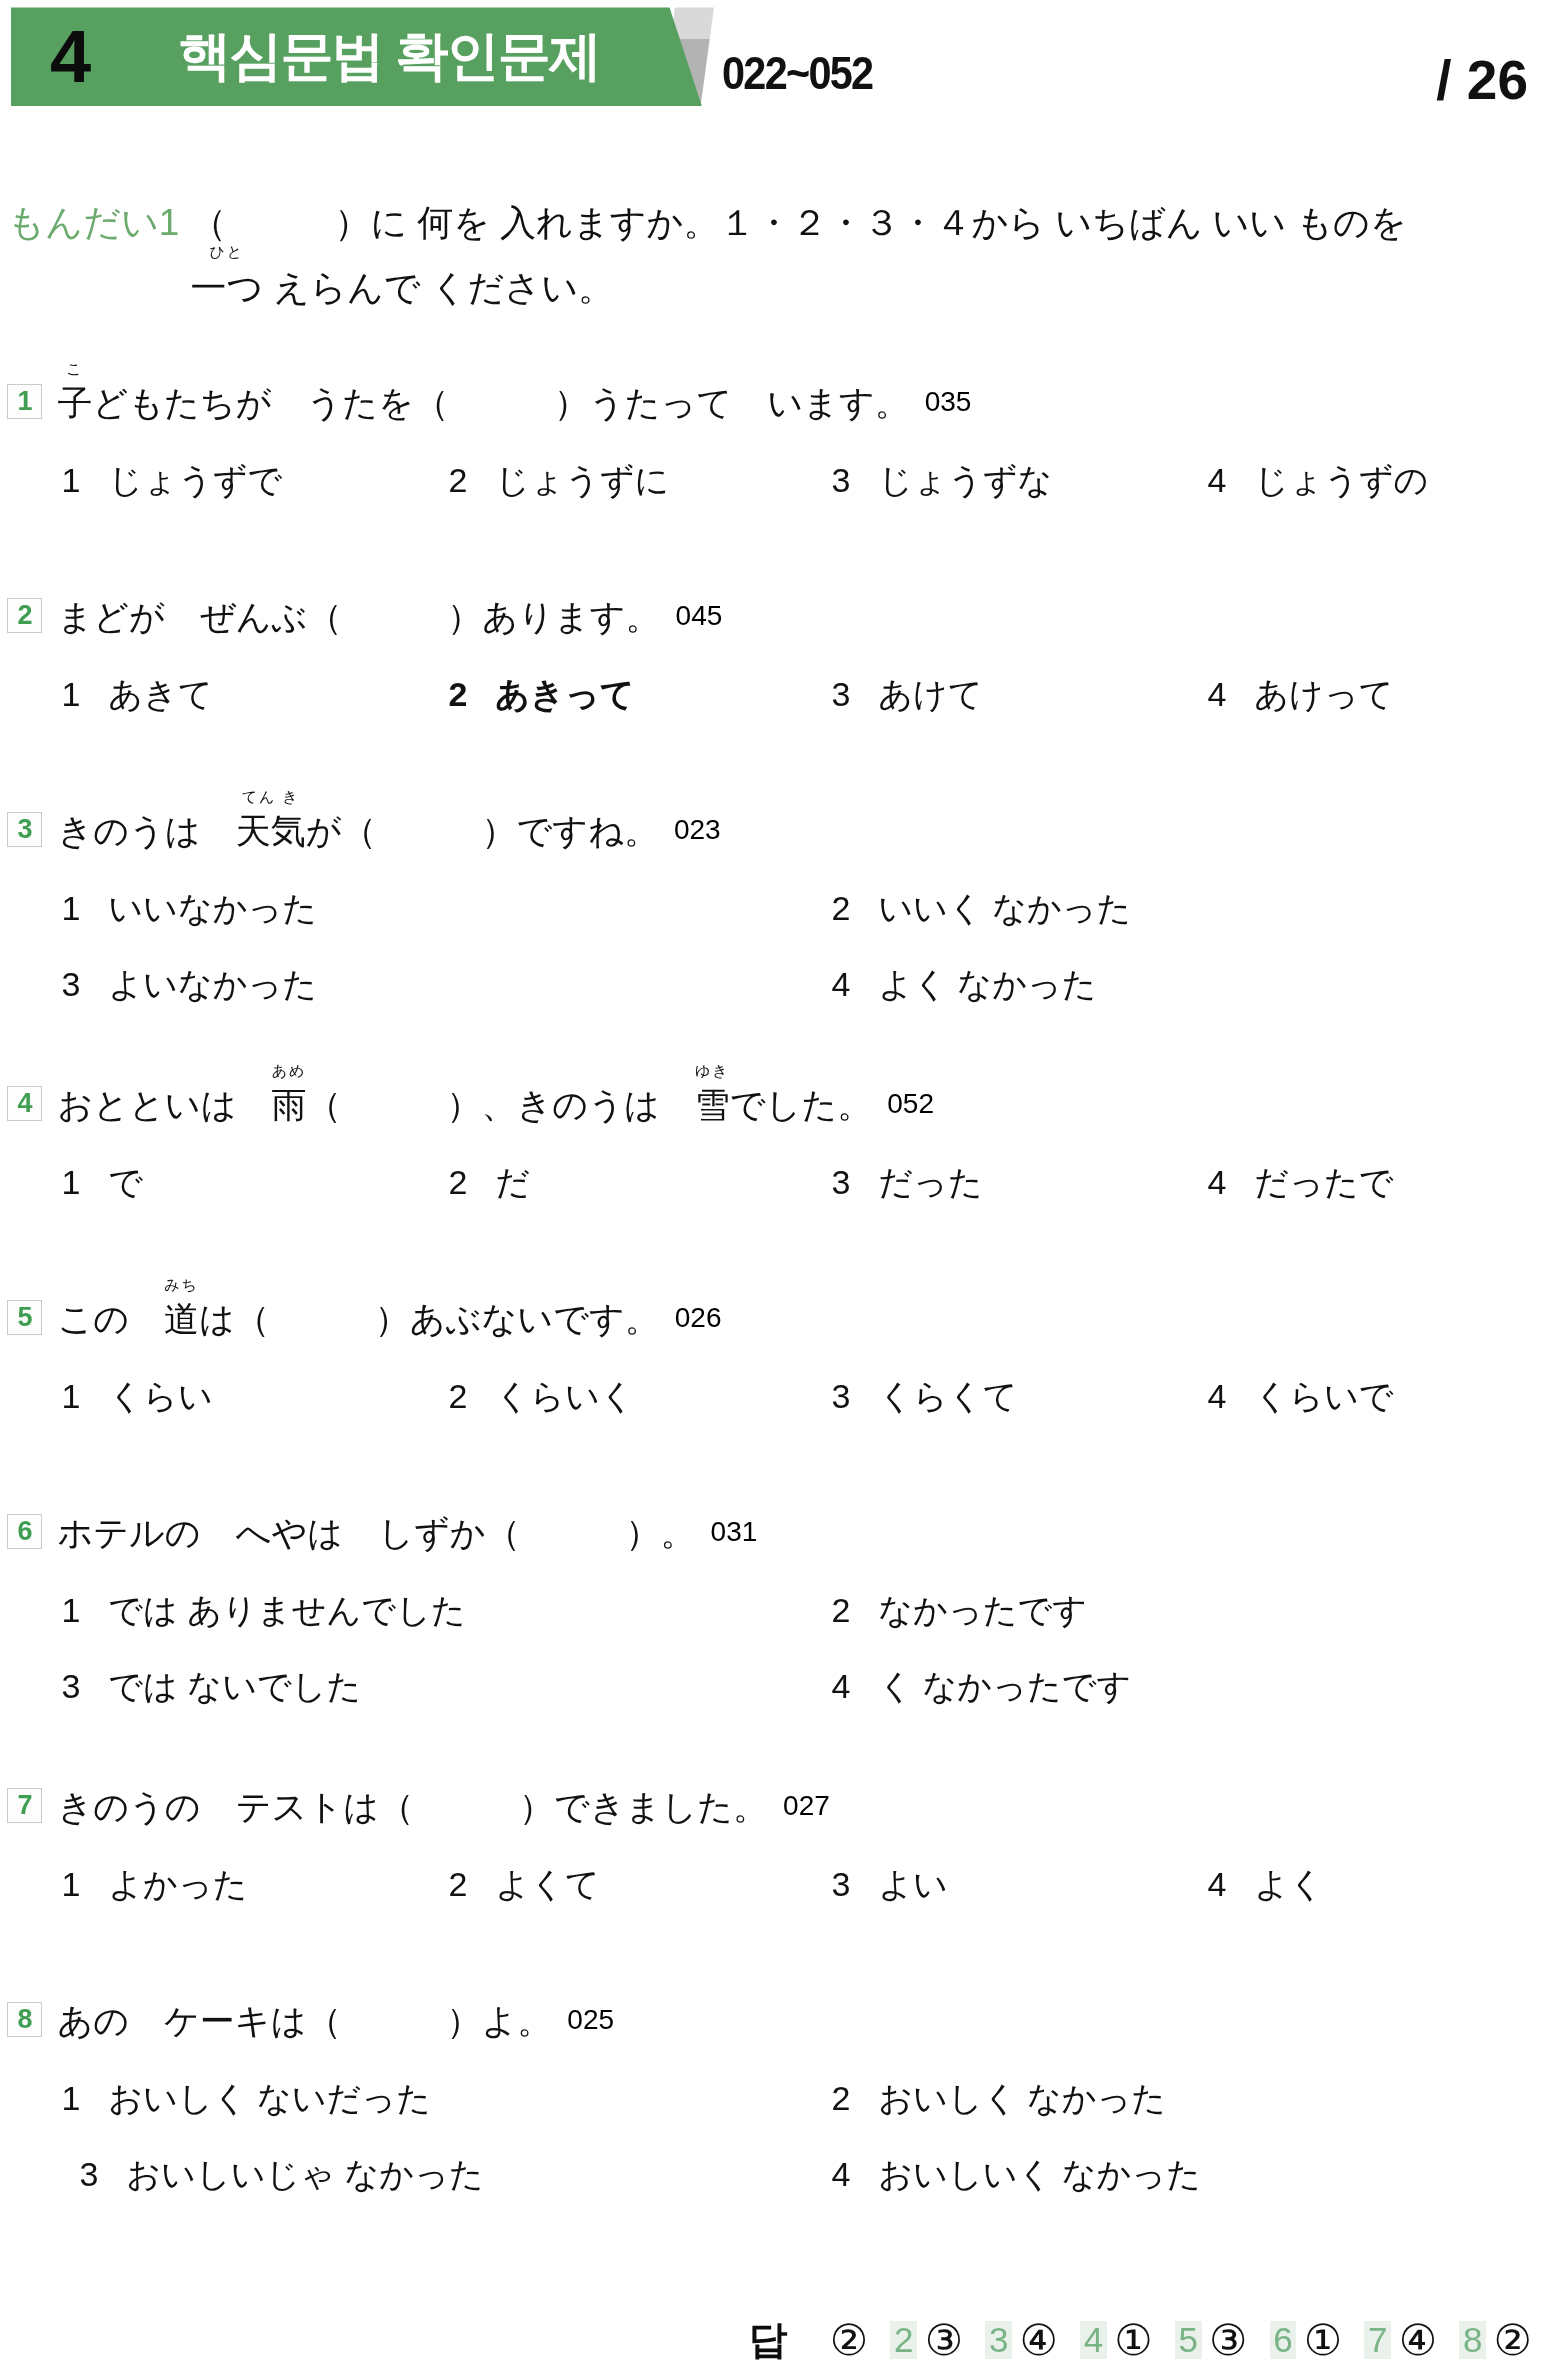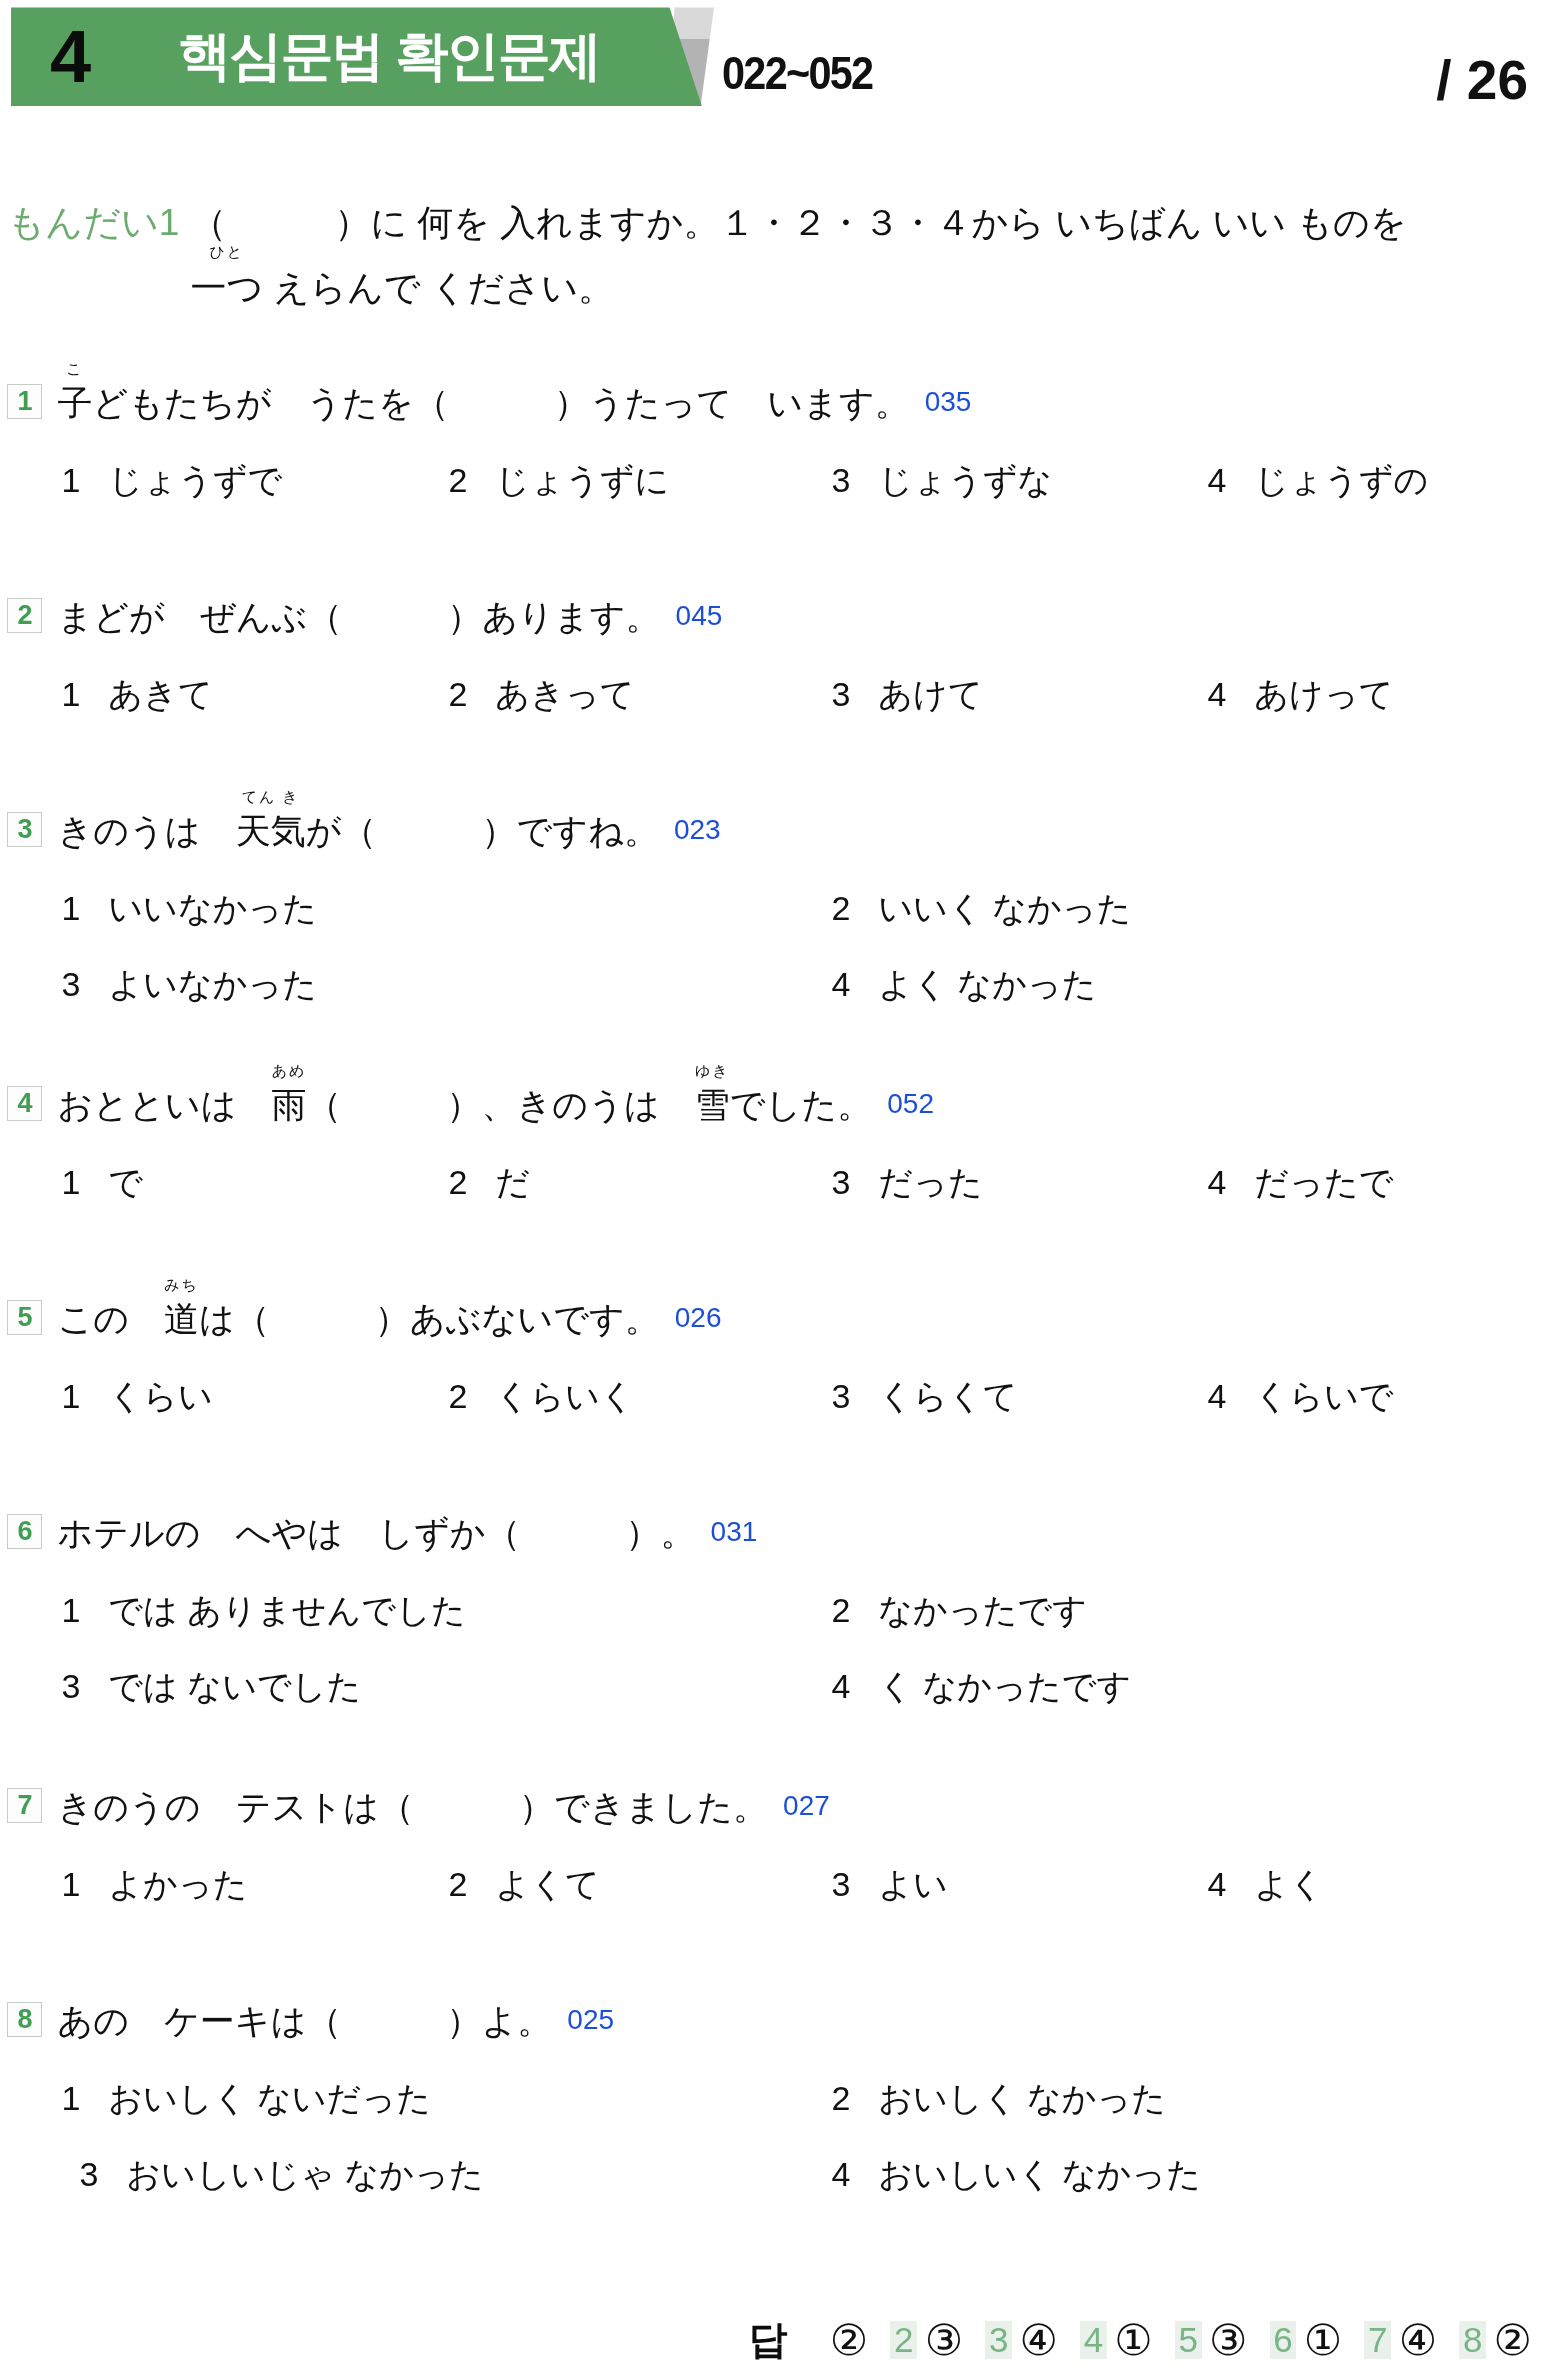--- a/index.html
+++ b/index.html
@@ -47,21 +47,21 @@
     border:1.9px solid #c5cdc5; background:#fdfdfd;
     display:flex; align-items:center; justify-content:center;
   }
   .qnum-box span { font-size:27px; font-weight:700; color:#3f9e52; line-height:1; }
 
   .rb { position:relative; display:inline-block; }
   .rb .rt {
     position:absolute; left:50%; transform:translateX(-50%); top:-24px;
     font-size:15px; color:#111; letter-spacing:1.9px; white-space:nowrap; line-height:1;
   }
-  .track { margin-left:15px; font-size:28px; color:#1d4ed8; position:relative; top:-3.7px; }
+  .track { margin-left:15px; font-size:28px; color:#000000; position:relative; top:-3.7px; }
 
   .options-row { position:relative; height:37px; margin-top:39px; font-size:34px; line-height:37px; }
   .option { position:absolute; top:0; white-space:nowrap; }
   .option .onum { display:inline-block; margin-right:28px; }
 
   
   .answer-key {
     position:absolute; top:2313px; left:0; right:11px;
     display:flex; justify-content:flex-end; align-items:center; gap:22px;
   }
@@ -104,21 +104,21 @@
             <span class="option" style="left: 824px;"><span class="onum">3</span><span>じょうずな</span></span>
             <span class="option" style="left: 1200px;"><span class="onum">4</span><span>じょうずの</span></span>
           </div>
         </div>
         <div class="question">
           <div class="stem-row"><span class="qnum-box">
               <span>2</span>
             </span><span>まどが　ぜんぶ（　　　）あります。</span><span class="track">045</span></div>
           <div class="options-row">
             <span class="option" style="left: 54px;"><span class="onum">1</span><span>あきて</span></span>
-            <span class="option" style="left: 441px;"><span class="onum">2</span><span>あきって</span></span>
+            <span class="option" style="left: 441px; font-weight: bold;"><span class="onum">2</span><span>あきって</span></span>
             <span class="option" style="left: 824px;"><span class="onum">3</span><span>あけて</span></span>
             <span class="option" style="left: 1200px;"><span class="onum">4</span><span>あけって</span></span>
           </div>
         </div>
         <div class="question cols2">
           <div class="stem-row"><span class="qnum-box">
               <span>3</span>
             </span><span>きのうは　</span><span class="rb">天気<span class="rt">てん き</span></span><span>が（　　　）ですね。</span><span class="track">023</span></div>
           <div class="options-row">
             <span class="option" style="left: 54px;"><span class="onum">1</span><span>いいなかった</span></span>

